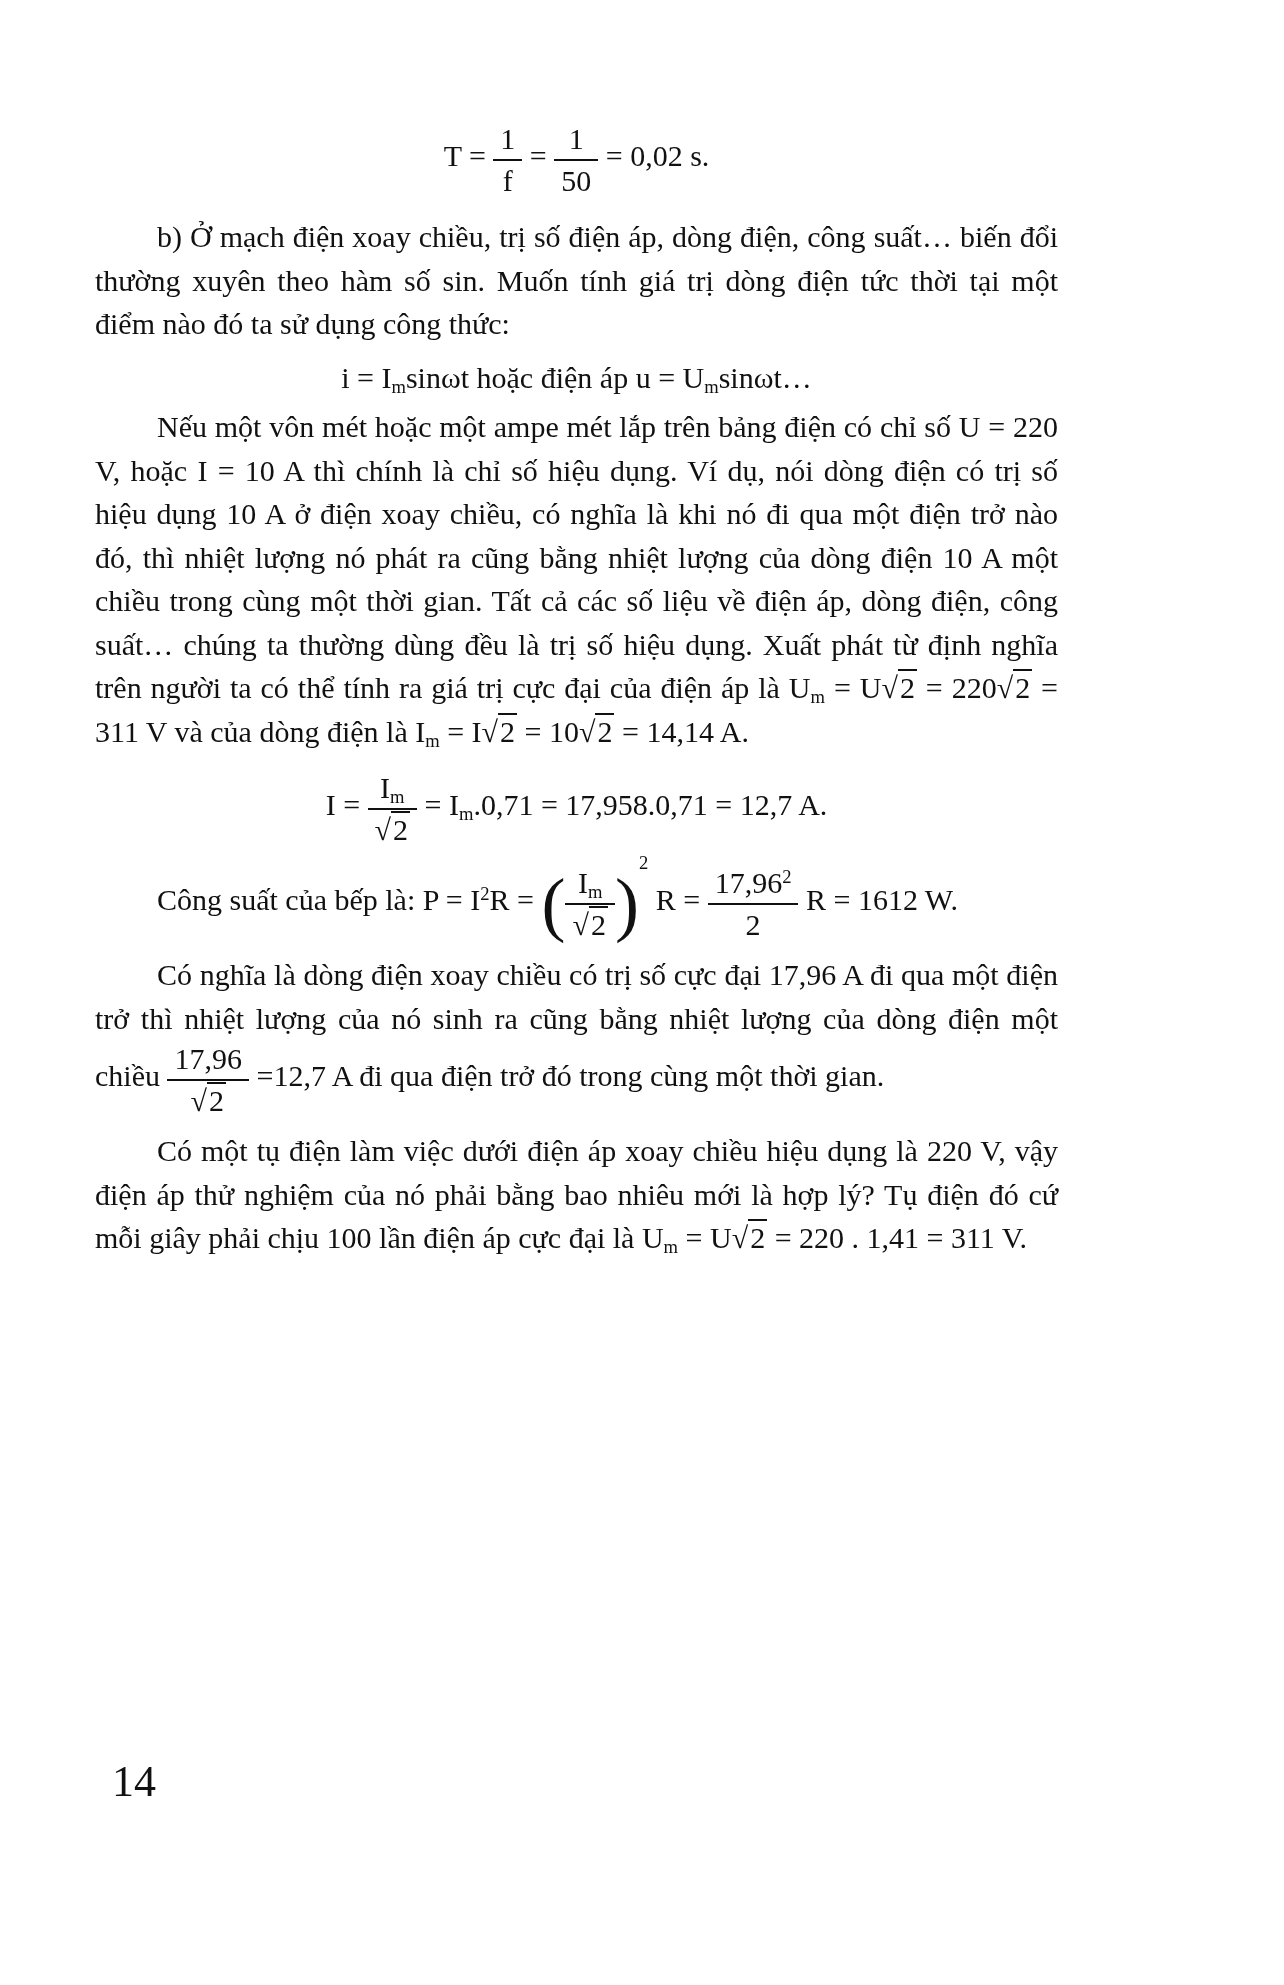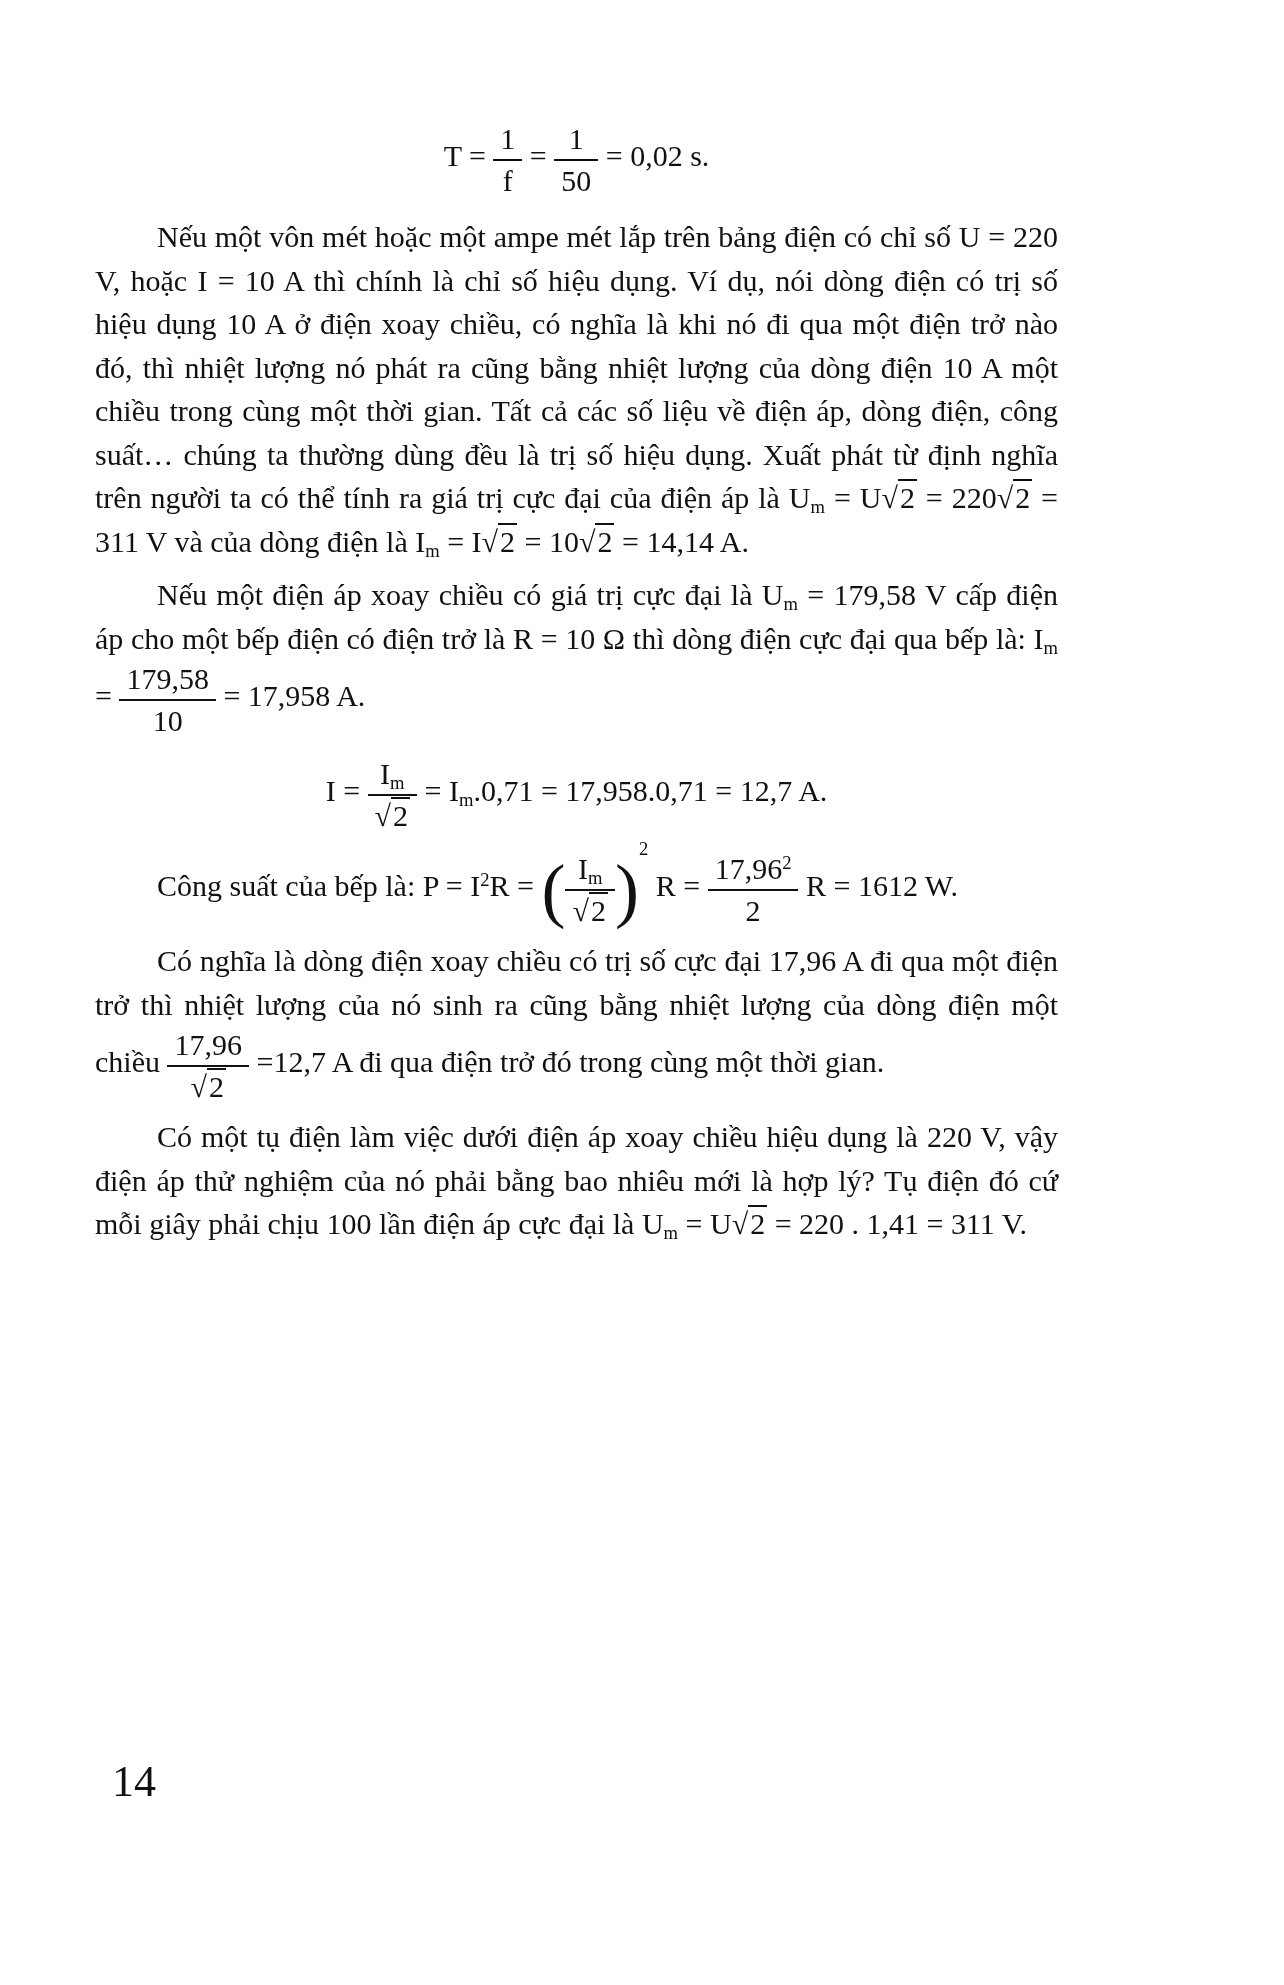--- a/index.html
+++ b/index.html
@@ -42,25 +42,26 @@
 
   .pageno{position:absolute;left:112px;top:1750px;font-size:44px;}
 </style>
 </head>
 <body>
 
 <div class="page">
 
   <p class="formula">T = <span class="frac"><span class="num">1</span><span class="den">f</span></span> = <span class="frac"><span class="num">1</span><span class="den">50</span></span> = 0,02 s.</p>
 
+  <p>b) Ở mạch điện xoay chiều, trị số điện áp, dòng điện, công suất… biến đổi thường xuyên theo hàm số sin. Muốn tính giá trị dòng điện tức thời tại một điểm nào đó ta sử dụng công thức:</p>
 
+  <p class="formula tight">i = I<sub>m</sub>sinωt hoặc điện áp u = U<sub>m</sub>sinωt…</p>
 
   <p>Nếu một vôn mét hoặc một ampe mét lắp trên bảng điện có chỉ số U = 220 V, hoặc I = 10 A thì chính là chỉ số hiệu dụng. Ví dụ, nói dòng điện có trị số hiệu dụng 10 A ở điện xoay chiều, có nghĩa là khi nó đi qua một điện trở nào đó, thì nhiệt lượng nó phát ra cũng bằng nhiệt lượng của dòng điện 10 A một chiều trong cùng một thời gian. Tất cả các số liệu về điện áp, dòng điện, công suất… chúng ta thường dùng đều là trị số hiệu dụng. Xuất phát từ định nghĩa trên người ta có thể tính ra giá trị cực đại của điện áp là U<sub>m</sub> = U<span class="rad"><span class="rad-arg">2</span></span> = 220<span class="rad"><span class="rad-arg">2</span></span> = 311 V và của dòng điện là I<sub>m</sub> = I<span class="rad"><span class="rad-arg">2</span></span> = 10<span class="rad"><span class="rad-arg">2</span></span> = 14,14 A.</p>
 
-  <p class="gap-top">Nếu một điện áp xoay chiều có giá trị cực đại là U<sub>m</sub> = 179,58 V cấp điện áp cho một bếp điện có điện trở là R = 10 Ω thì dòng điện cực đại qua bếp là: I<sub>m</sub> = <span class="frac"><span class="num">179,58</span><span class="den">10</span></span> = 17,958 A.</p>
 
 
   <p class="formula">I = <span class="frac"><span class="num">I<sub>m</sub></span><span class="den"><span class="rad"><span class="rad-arg">2</span></span></span></span> = I<sub>m</sub>.0,71 = 17,958.0,71 = 12,7 A.</p>
 
   <p class="gap-top">Công suất của bếp là: P = I<sup>2</sup>R = <span class="pgroup"><span class="pwrap"><span class="frac"><span class="num">I<sub>m</sub></span><span class="den"><span class="rad"><span class="rad-arg">2</span></span></span></span></span><sup class="psup">2</sup></span> R = <span class="frac"><span class="num">17,96<sup>2</sup></span><span class="den">2</span></span> R = 1612 W.</p>
 
   <p class="gap-top">Có nghĩa là dòng điện xoay chiều có trị số cực đại 17,96 A đi qua một điện trở thì nhiệt lượng của nó sinh ra cũng bằng nhiệt lượng của dòng điện một chiều <span class="frac"><span class="num">17,96</span><span class="den"><span class="rad"><span class="rad-arg">2</span></span></span></span> =12,7 A đi qua điện trở đó trong cùng một thời gian.</p>
 
   <p class="gap-top">Có một tụ điện làm việc dưới điện áp xoay chiều hiệu dụng là 220 V, vậy điện áp thử nghiệm của nó phải bằng bao nhiêu mới là hợp lý? Tụ điện đó cứ mỗi giây phải chịu 100 lần điện áp cực đại là U<sub>m</sub> = U<span class="rad"><span class="rad-arg">2</span></span> = 220 . 1,41 = 311 V.</p>
 

